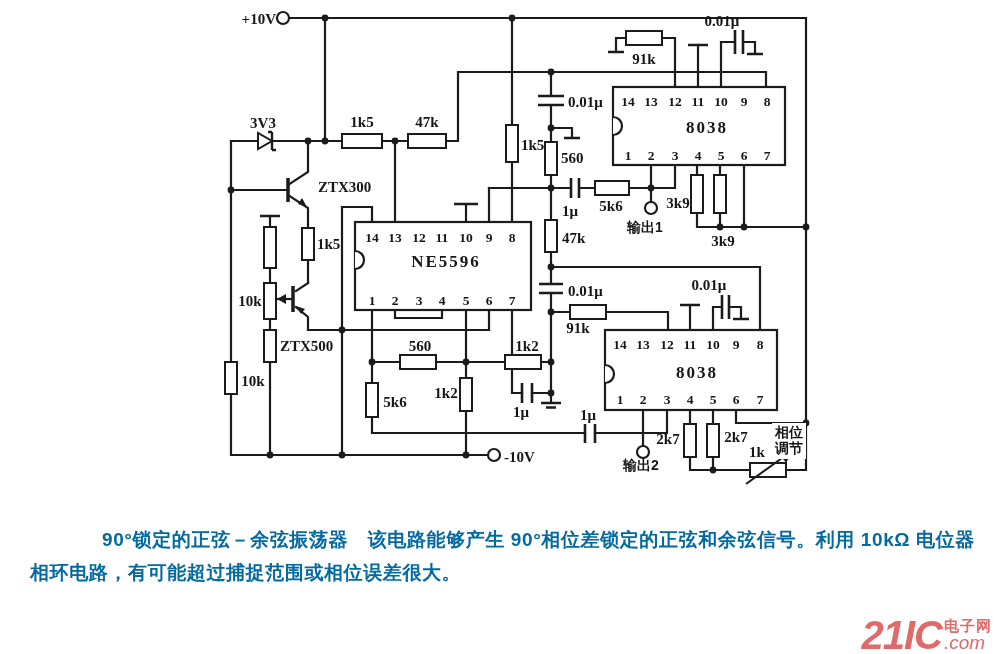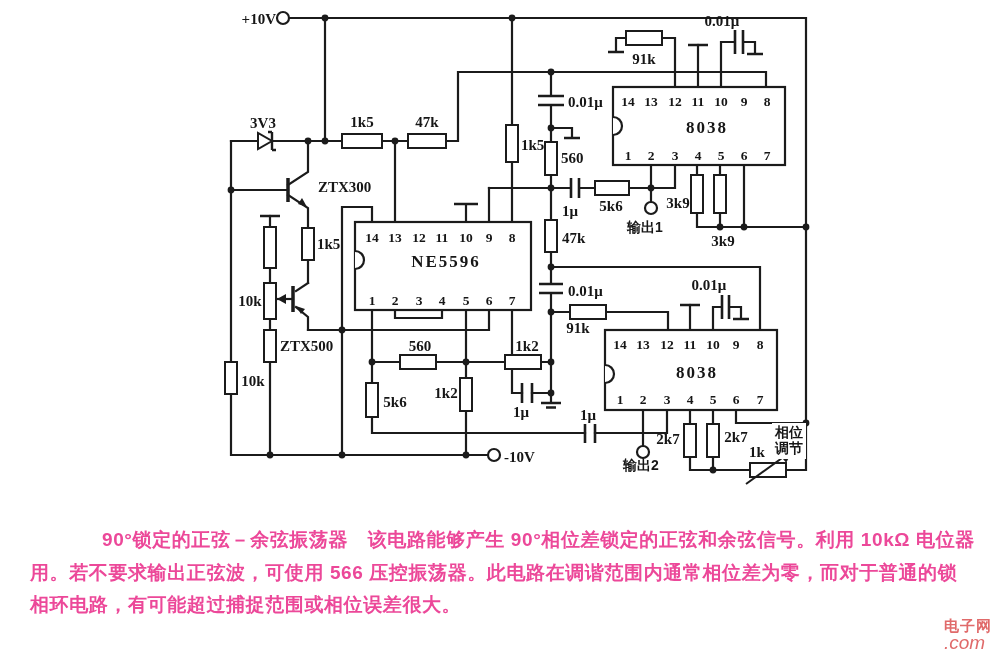--- a/index.html
+++ b/index.html
@@ -4,21 +4,21 @@
 <style>
   html,body{margin:0;padding:0;background:#ffffff;}
   body{width:998px;height:654px;position:relative;font-family:"Liberation Sans",sans-serif;overflow:hidden;}
   #schematic{position:absolute;left:0;top:0;}
   svg text{fill:#161616;}
   .val{font-family:"Liberation Serif",serif;font-size:15px;font-weight:bold;}
   .pin{font-family:"Liberation Serif",serif;font-size:13.5px;font-weight:bold;}
   .icname{font-family:"Liberation Serif",serif;font-size:17px;font-weight:bold;letter-spacing:2px;}
   .cnlab{font-family:"Liberation Sans",sans-serif;font-size:14px;font-weight:bold;}
   .pwr{font-family:"Liberation Serif",serif;font-size:15px;font-weight:bold;}
-  .caption{position:absolute;left:30px;top:524px;width:946px;color:#ec4899;
+  .caption{position:absolute;left:30px;top:524px;width:946px;color:#0369a1;
            font-size:19px;line-height:32.5px;font-weight:bold;letter-spacing:0.6px;}
   .cap-line1{padding-left:72px;}
   .watermark{position:absolute;right:6px;bottom:2px;display:flex;align-items:flex-end;gap:2px;}
   .wm-brand{font-size:40px;font-weight:bold;font-style:italic;line-height:0.85;letter-spacing:-1px;}
   .wm-col{display:flex;flex-direction:column;align-items:flex-start;line-height:1;margin-top:39px;}
   .wm-site{font-size:15px;font-weight:bold;letter-spacing:1px;}
   .wm-domain{font-size:19px;font-weight:normal;font-style:italic;}
 </style>
 </head>
 <body>
@@ -272,22 +272,22 @@
     <text class="cnlab" x="645" y="232" text-anchor="middle">输出1</text>
     <text class="cnlab" x="641" y="470" text-anchor="middle">输出2</text>
     <rect x="772" y="423" width="34" height="36" fill="#ffffff" stroke="none"></rect>
     <text class="cnlab" x="789" y="437" text-anchor="middle">相位</text>
     <text class="cnlab" x="789" y="453" text-anchor="middle">调节</text>
   </g>
 </svg>
 
 <div class="caption">
   <div class="cap-line1">90°锁定的正弦－余弦振荡器　该电路能够产生 90°相位差锁定的正弦和余弦信号。利用 10kΩ 电位器</div>
-  <div>用。若不要求输出正弦波，可使用 566 压控振荡器。此电路在调谐范围内通常相位差为零，而对于普通的锁</div>
   <div>相环电路，有可能超过捕捉范围或相位误差很大。</div>
 </div>
 
 <div class="watermark" style="color: rgb(224, 106, 106);">
+  <span class="wm-brand">21IC</span>
   <span class="wm-col">
     <span class="wm-site">电子网</span>
     <span class="wm-domain">.com</span>
   </span>
 </div>
 
 </body></html>

